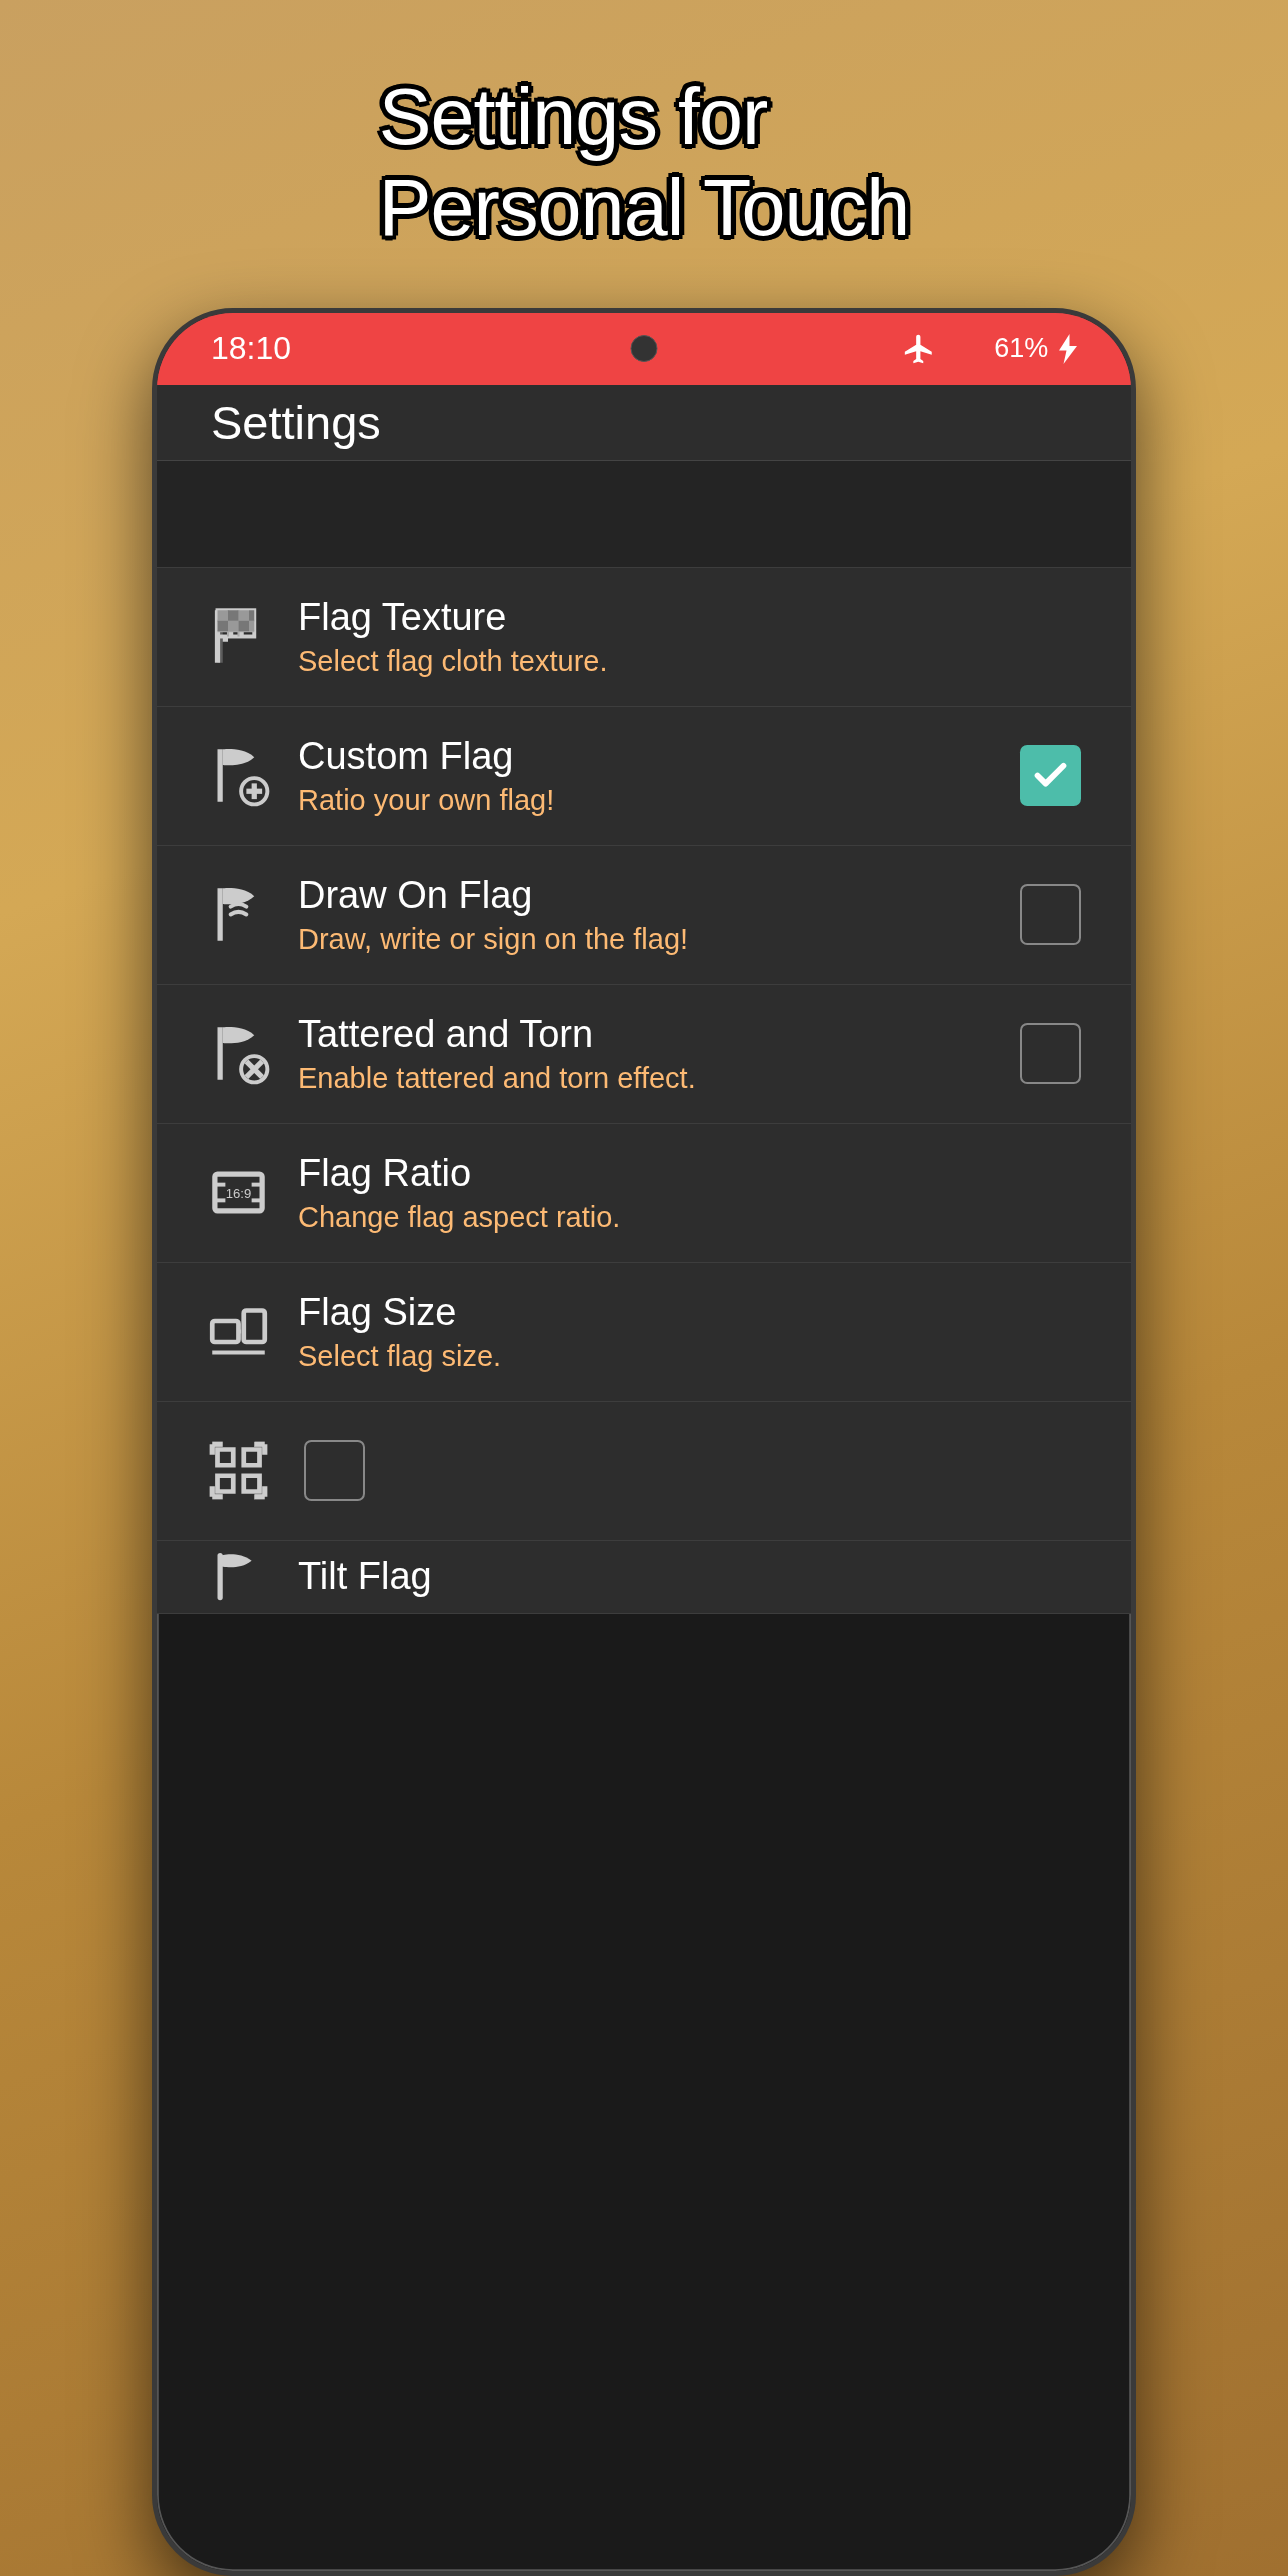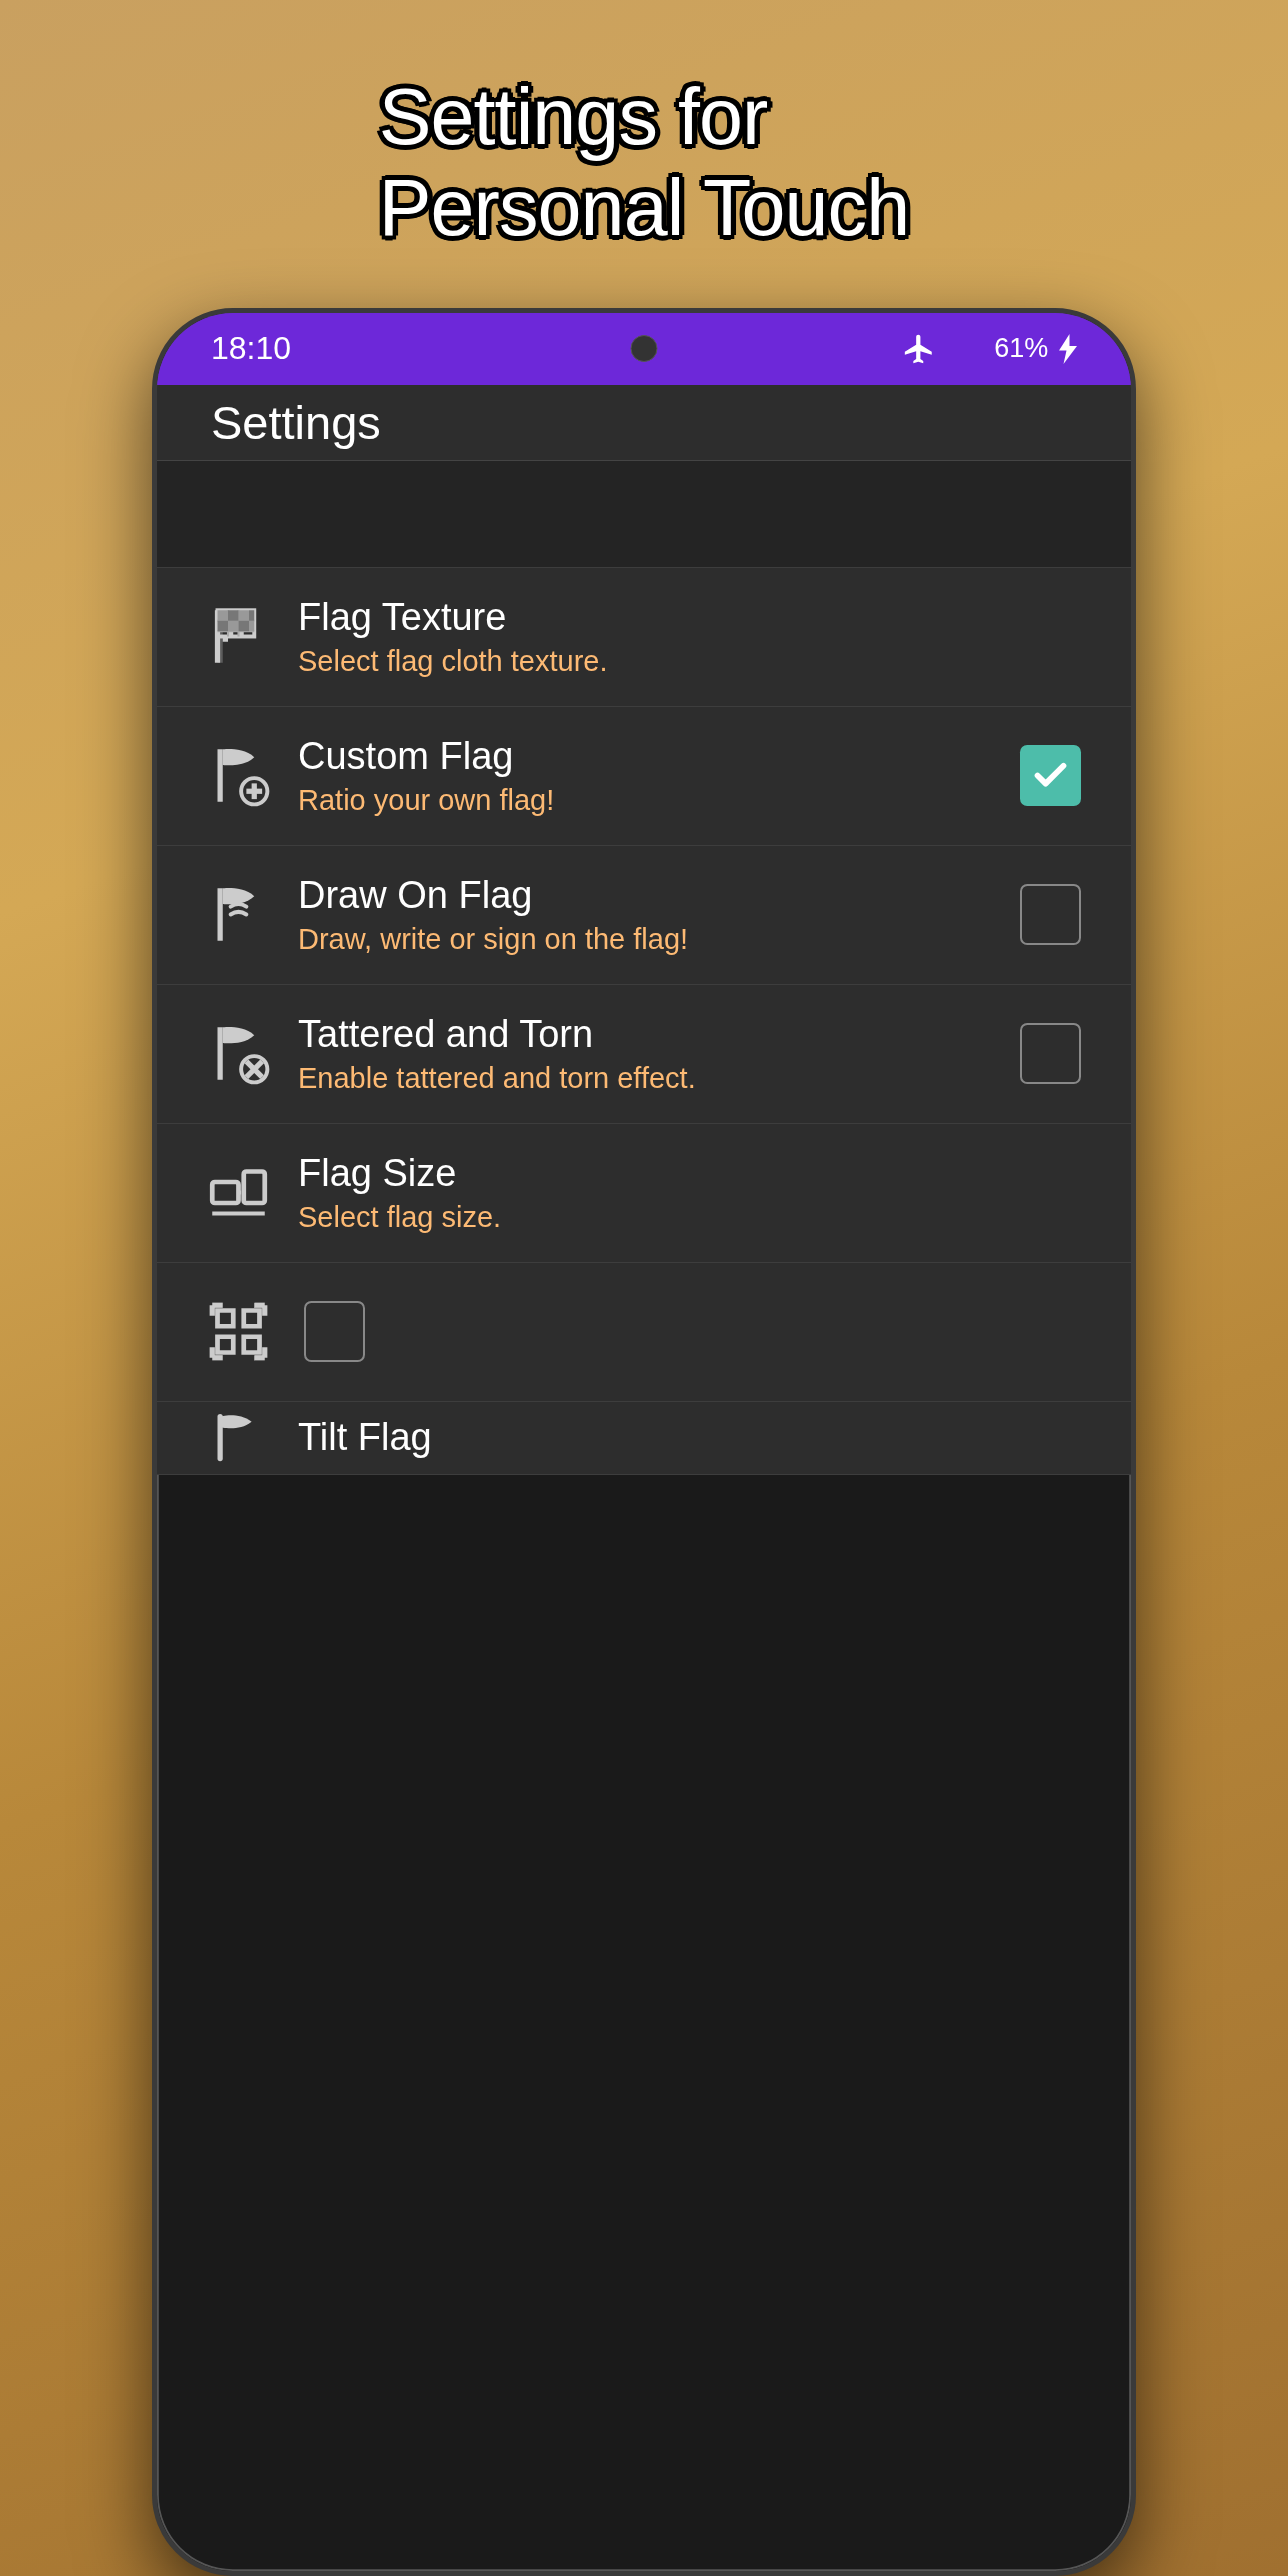--- a/index.html
+++ b/index.html
@@ -33,21 +33,21 @@
       right: -10.7px;
       top: 626px;
       width: 10.7px;
       height: 107px;
       background: #3a3a3a;
       border-radius: 0 3.6px 3.6px 0;
     }
 
     
     .status-bar {
-      background: #6d28d9;
+      background: #ef4444;
       height: 72px;
       display: flex;
       align-items: center;
       justify-content: space-between;
       padding: 0 54px;
       position: relative;
     }
 
     .status-bar-time {
       color: #ffffff;
@@ -310,20 +310,36 @@
       </div>
       <div class="item-text">
         <div class="item-title">Tattered and Torn</div>
         <div class="item-subtitle">Enable tattered and torn effect.</div>
       </div>
       <div class="item-control">
         <div class="checkbox-unchecked"></div>
       </div>
     </div>
 
+    <div class="settings-item">
+      <div class="item-icon">
+        <svg viewBox="0 0 24 24" xmlns="http://www.w3.org/2000/svg">
+          <rect x="3" y="5" width="18" height="14" rx="1" ry="1" fill="none" stroke="#cccccc" stroke-width="2"></rect>
+          <line x1="3" y1="9" x2="7" y2="9" stroke="#cccccc" stroke-width="1.5"></line>
+          <line x1="17" y1="9" x2="21" y2="9" stroke="#cccccc" stroke-width="1.5"></line>
+          <line x1="3" y1="15" x2="7" y2="15" stroke="#cccccc" stroke-width="1.5"></line>
+          <line x1="17" y1="15" x2="21" y2="15" stroke="#cccccc" stroke-width="1.5"></line>
+          <text x="12" y="14" text-anchor="middle" fill="#cccccc" font-size="5" font-family="Arial">16:9</text>
+        </svg>
+      </div>
+      <div class="item-text">
+        <div class="item-title">Flag Ratio</div>
+        <div class="item-subtitle">Change flag aspect ratio.</div>
+      </div>
+    </div>
 
     <div class="settings-item">
       <div class="item-icon">
         <svg viewBox="0 0 24 24" xmlns="http://www.w3.org/2000/svg">
           <rect x="2" y="8" width="10" height="8" rx="1" fill="none" stroke="#cccccc" stroke-width="1.8"></rect>
           <rect x="14" y="4" width="8" height="12" rx="1" fill="none" stroke="#cccccc" stroke-width="1.8"></rect>
           <line x1="2" y1="20" x2="22" y2="20" stroke="#cccccc" stroke-width="1.5"></line>
           <line x1="12" y1="12" x2="14" y2="12" stroke="#cccccc" stroke-width="1.5" stroke-dasharray="1,1"></line>
         </svg>
       </div>

